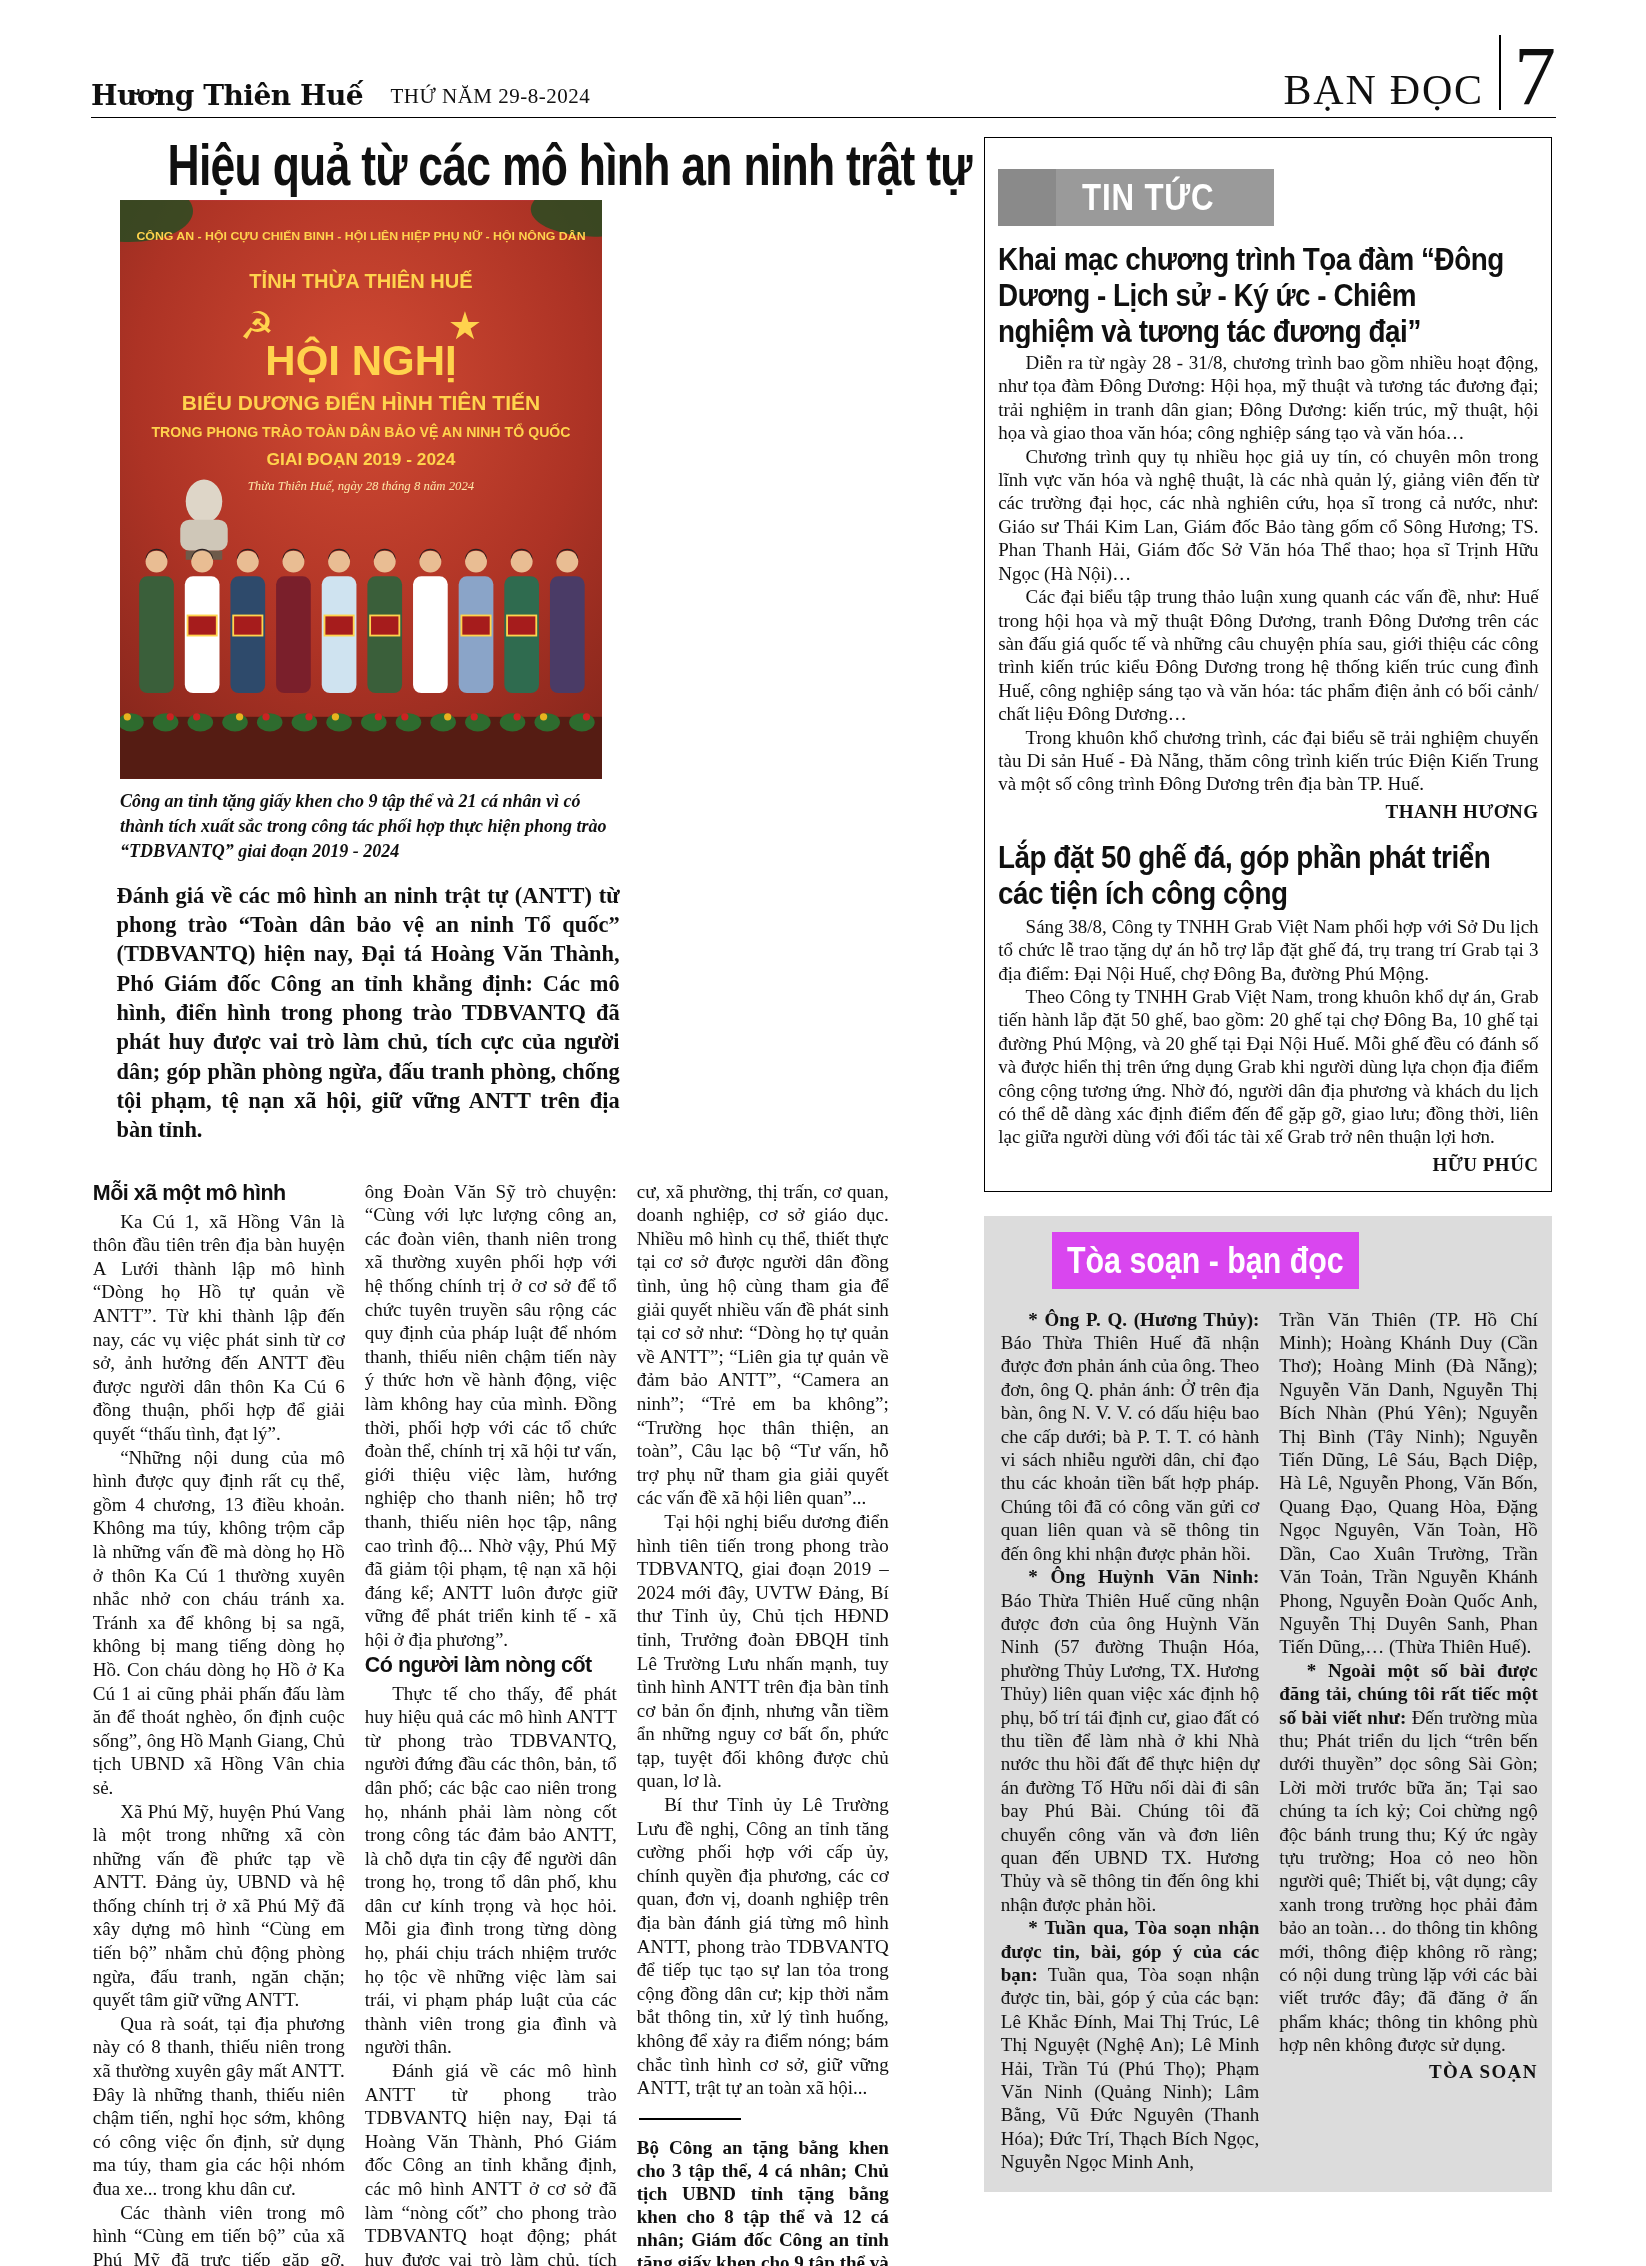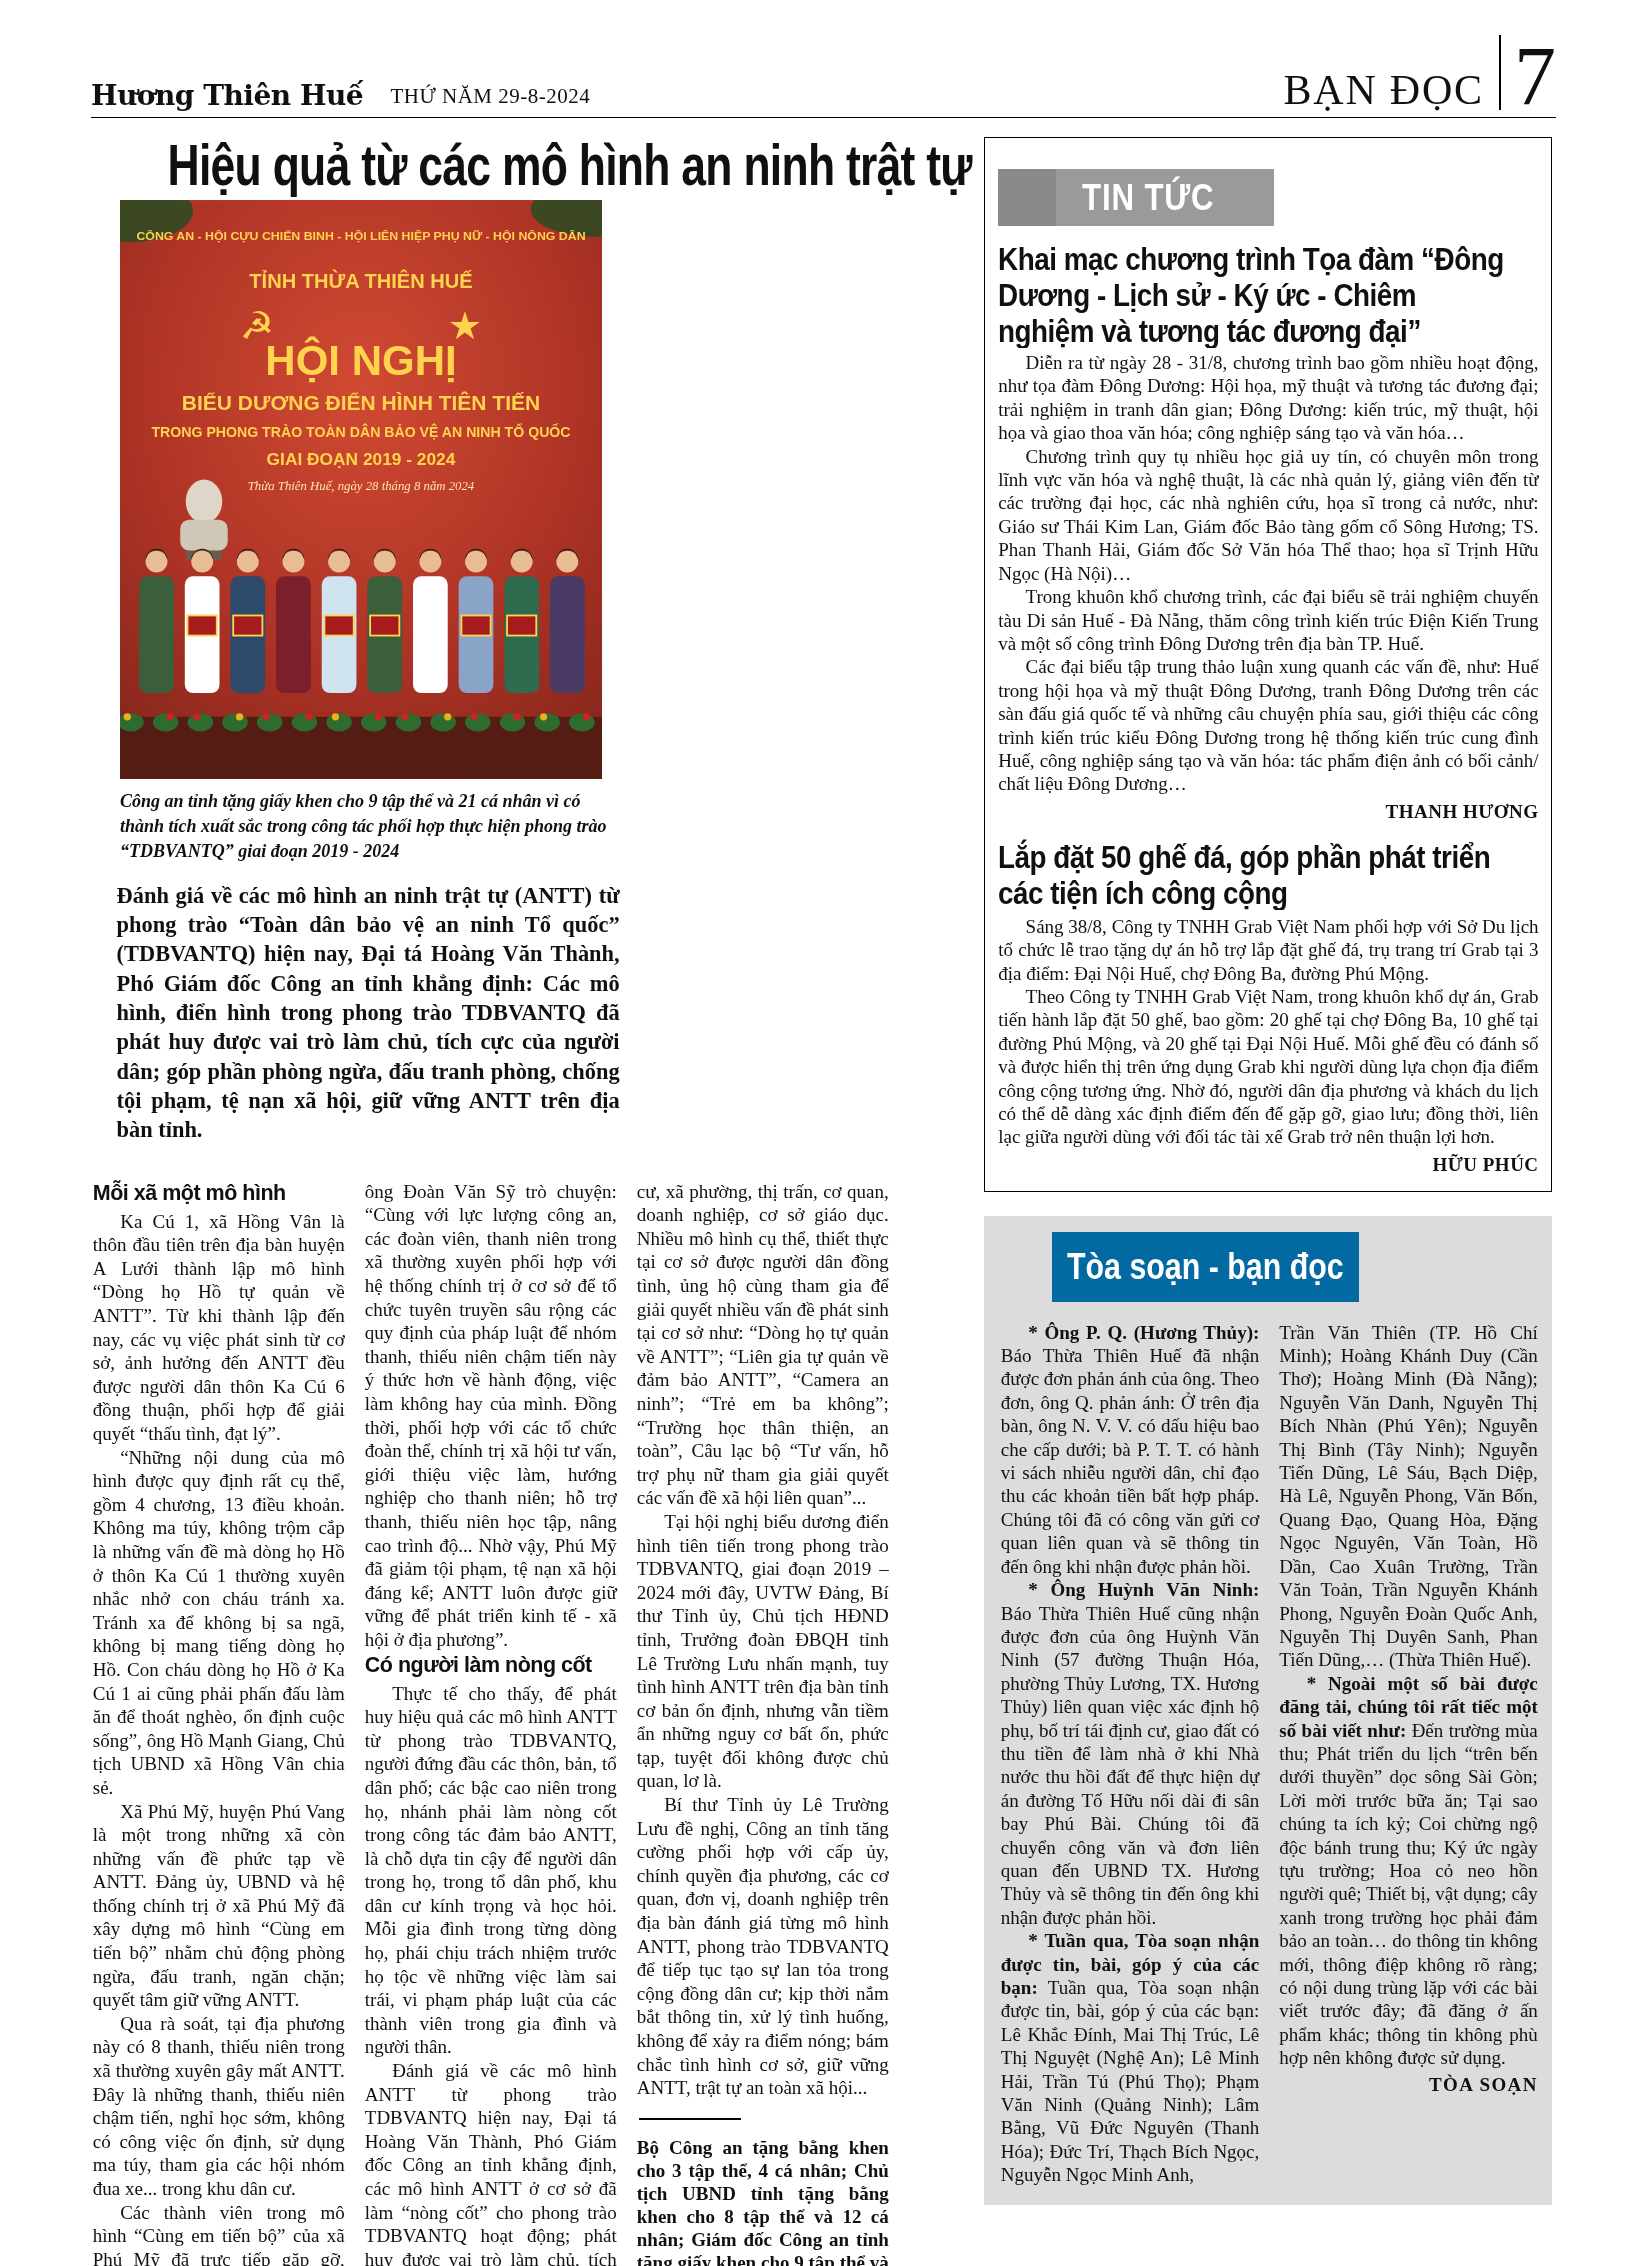--- a/index.html
+++ b/index.html
@@ -49,21 +49,21 @@
   .news-header .band-text { position:relative; margin-left:84px; color:#fff; font-family:"Liberation Sans",sans-serif; font-weight:700; font-size:34px; letter-spacing:0.9px; transform:scale(0.92,1.1); transform-origin:left center; }
 
   .news-title { margin:16.4px 0 7.3px 0; }
   .news-title span { display:inline-block; font-family:"Liberation Sans",sans-serif; font-weight:700; font-size:29px; line-height:1.17; letter-spacing:-0.5px; transform:scale(0.96,1.06); transform-origin:left top; }
   .news-body { font-size:19px; line-height:23.4px; text-align:justify; }
   .news-body p { text-indent:27.4px; }
   .news-byline { text-align:right; font-weight:700; font-size:19px; letter-spacing:0.5px; margin:5.5px 0 9.1px 0; }
 
   
   .letters-box { background:#dcdcdc; margin-top:24px; padding:14.6px 14.6px 18.3px 16.4px; }
-  .letters-header { position:relative; width:307px; height:70px; background:#0369a1; margin:1.8px 0 18.3px 51px; display:flex; align-items:center; justify-content:center; }
+  .letters-header { position:relative; width:307px; height:57px; background:#d946ef; margin:1.8px 0 18.3px 51px; display:flex; align-items:center; justify-content:center; }
   .letters-header .band-text { color:#fff; font-family:"Liberation Sans",sans-serif; font-weight:700; font-size:33px; transform:scale(0.92,1.1); transform-origin:center center; }
   .letters-cols { display:flex; gap:20px; }
   .letters-col { flex:1 1 0; font-size:19px; line-height:23.4px; text-align:justify; }
   .letters-col p { text-indent:27.4px; }
   .letters-col p.cont { text-indent:0; }
   .letters-byline { text-align:right; font-weight:700; font-size:19px; letter-spacing:1.4px; margin-top:3.7px; }
 </style>
 </head>
 <body>
 
@@ -244,22 +244,22 @@
       <div class="news-box">
         <div class="news-header">
           <div class="band-stripe"></div>
           <div class="band-text">TIN TỨC</div>
         </div>
 
         <h2 class="news-title"><span>Khai mạc chương trình Tọa đàm “Đông Dương - Lịch sử - Ký ức - Chiêm nghiệm và tương tác đương đại”</span></h2>
         <div class="news-body">
             <p class="news-para">Diễn ra từ ngày 28 - 31/8, chương trình bao gồm nhiều hoạt động, như tọa đàm Đông Dương: Hội họa, mỹ thuật và tương tác đương đại; trải nghiệm in tranh dân gian; Đông Dương: kiến trúc, mỹ thuật, hội họa và giao thoa văn hóa; công nghiệp sáng tạo và văn hóa…</p>
             <p class="news-para">Chương trình quy tụ nhiều học giả uy tín, có chuyên môn trong lĩnh vực văn hóa và nghệ thuật, là các nhà quản lý, giảng viên đến từ các trường đại học, các nhà nghiên cứu, họa sĩ trong cả nước, như: Giáo sư Thái Kim Lan, Giám đốc Bảo tàng gốm cổ Sông Hương; TS. Phan Thanh Hải, Giám đốc Sở Văn hóa Thể thao; họa sĩ Trịnh Hữu Ngọc (Hà Nội)…</p>
+            <p class="news-para">Các đại biểu tập trung thảo luận xung quanh các vấn đề, như: Huế trong hội họa và mỹ thuật Đông Dương, tranh Đông Dương trên các sàn đấu giá quốc tế và những câu chuyện phía sau, giới thiệu các công trình kiến trúc kiểu Đông Dương trong hệ thống kiến trúc cung đình Huế, công nghiệp sáng tạo và văn hóa: tác phẩm điện ảnh có bối cảnh/ chất liệu Đông Dương…</p>
             <p class="news-para">Trong khuôn khổ chương trình, các đại biểu sẽ trải nghiệm chuyến tàu Di sản Huế - Đà Nẵng, thăm công trình kiến trúc Điện Kiến Trung và một số công trình Đông Dương trên địa bàn TP. Huế.</p>
-            <p class="news-para">Các đại biểu tập trung thảo luận xung quanh các vấn đề, như: Huế trong hội họa và mỹ thuật Đông Dương, tranh Đông Dương trên các sàn đấu giá quốc tế và những câu chuyện phía sau, giới thiệu các công trình kiến trúc kiểu Đông Dương trong hệ thống kiến trúc cung đình Huế, công nghiệp sáng tạo và văn hóa: tác phẩm điện ảnh có bối cảnh/ chất liệu Đông Dương…</p>
           </div>
         <div class="news-byline">THANH HƯƠNG</div>
 
         <h2 class="news-title"><span>Lắp đặt 50 ghế đá, góp phần phát triển các tiện ích công cộng</span></h2>
         <div class="news-body">
             <p class="news-para">Sáng 38/8, Công ty TNHH Grab Việt Nam phối hợp với Sở Du lịch tổ chức lễ trao tặng dự án hỗ trợ lắp đặt ghế đá, trụ trang trí Grab tại 3 địa điểm: Đại Nội Huế, chợ Đông Ba, đường Phú Mộng.</p>
             <p class="news-para">Theo Công ty TNHH Grab Việt Nam, trong khuôn khổ dự án, Grab tiến hành lắp đặt 50 ghế, bao gồm: 20 ghế tại chợ Đông Ba, 10 ghế tại đường Phú Mộng, và 20 ghế tại Đại Nội Huế. Mỗi ghế đều có đánh số và được hiển thị trên ứng dụng Grab khi người dùng lựa chọn địa điểm công cộng tương ứng. Nhờ đó, người dân địa phương và khách du lịch có thể dễ dàng xác định điểm đến để gặp gỡ, giao lưu; đồng thời, liên lạc giữa người dùng với đối tác tài xế Grab trở nên thuận lợi hơn.</p>
           </div>
         <div class="news-byline">HỮU PHÚC</div>
       </div>

